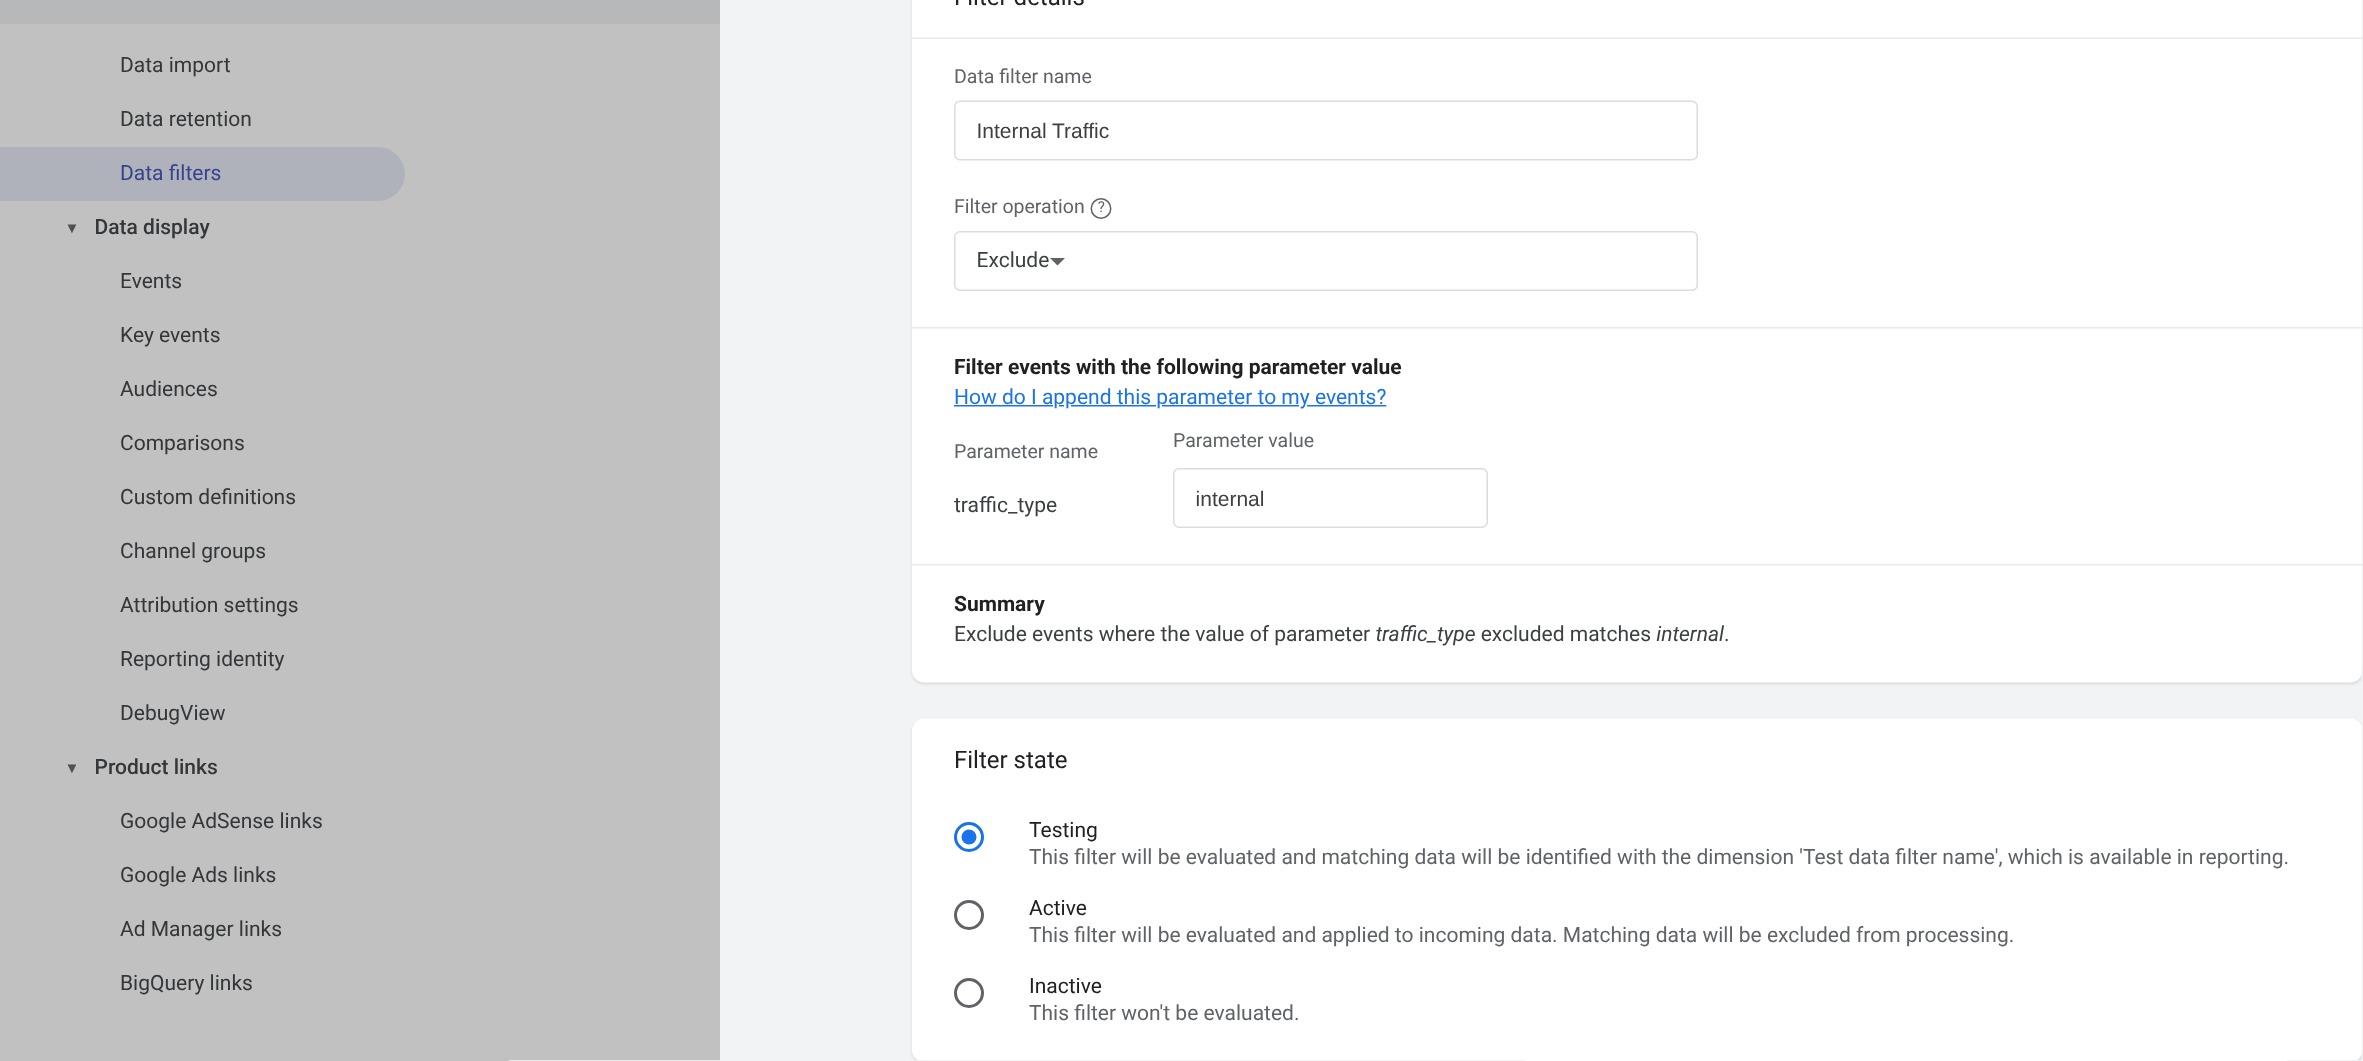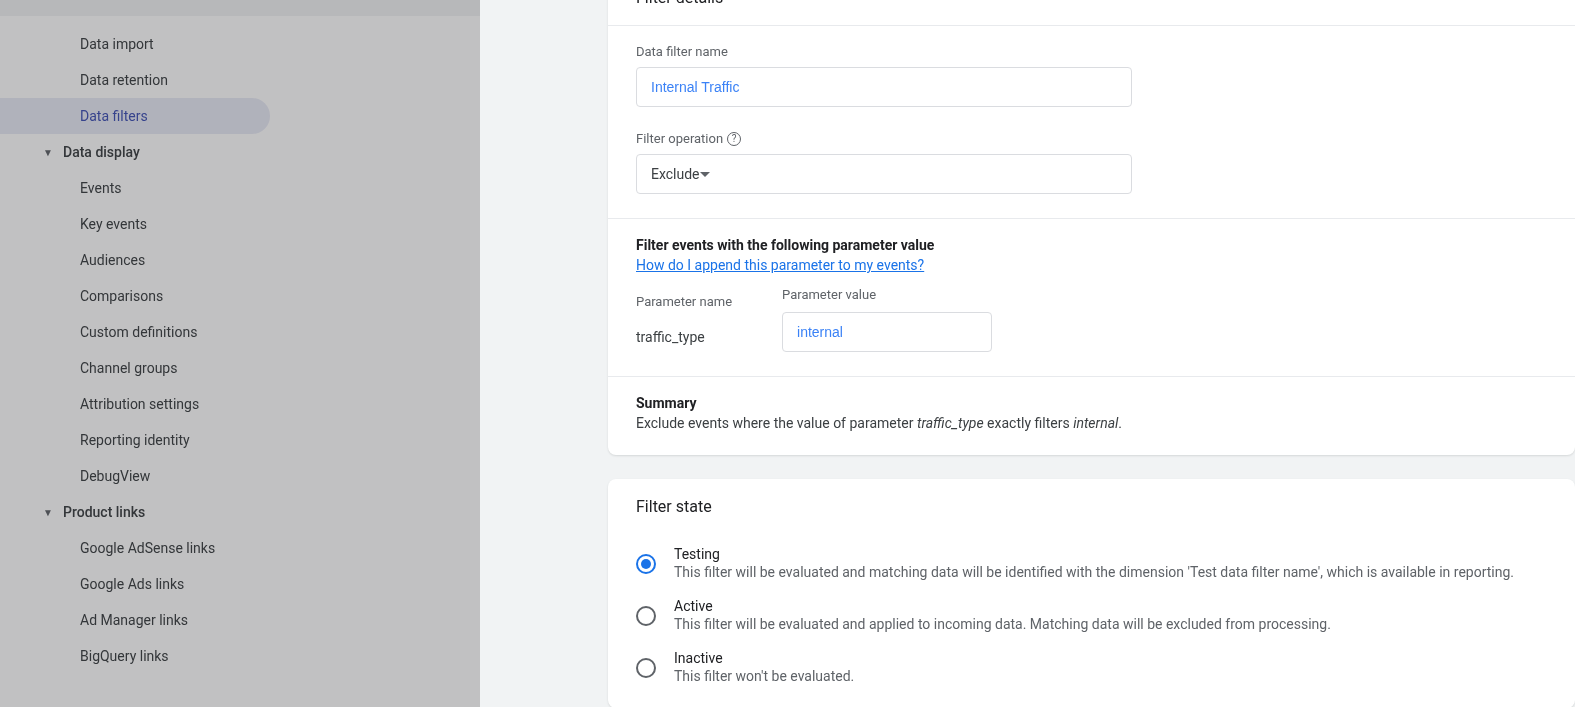--- a/index.html
+++ b/index.html
@@ -98,21 +98,21 @@
     align-items: center;
     gap: 4px;
   }
   .text-input {
     width: 496px;
     height: 40px;
     border: 1px solid #dadce0;
     border-radius: 4px;
     padding: 0 14px;
     font-size: 14px;
-    color: #3b82f6;
+    color: #404040;
     outline: none;
   }
   .text-input.small { width: 210px; }
   .select-box {
     width: 496px;
     height: 40px;
     border: 1px solid #dadce0;
     border-radius: 4px;
     padding: 0 14px;
     font-size: 14px;
@@ -171,22 +171,22 @@
     width: 14px; height: 14px;
     border: 1px solid #5f6368;
     border-radius: 50%;
     font-size: 10px;
     align-items: center;
     justify-content: center;
     color: #5f6368;
   }
   .radio-row {
     display: flex;
-    align-items: center;
-    gap: 18px;
+    align-items: flex-start;
+    gap: 30px;
     margin-bottom: 18px;
     cursor: pointer;
   }
   .radio-row:last-child { margin-bottom: 0; }
   .radio-outer {
     width: 20px; height: 20px;
     border: 2px solid #5f6368;
     border-radius: 50%;
     flex-shrink: 0;
     margin-top: 2px;
@@ -281,21 +281,21 @@
             <input class="text-input small" type="text" value="internal" style="">
           </div>
         </div>
       </div>
 
       <div class="section-divider"></div>
 
       <div>
         <div class="sub-head">Summary</div>
         <div class="summary-text">
-          <span>Exclude events where the value of parameter </span><span class="italic">traffic_type</span><span> exactly filters </span><span class="italic">internal</span><span>.</span>
+          <span>Exclude events where the value of parameter </span><span class="italic">traffic_type</span><span> excluded matches </span><span class="italic">internal</span><span>.</span>
         </div>
       </div>
 
     </div>
   </div>
 
   <div class="card">
     <div class="card-header">Filter state</div>
     <div class="states-body">
 

